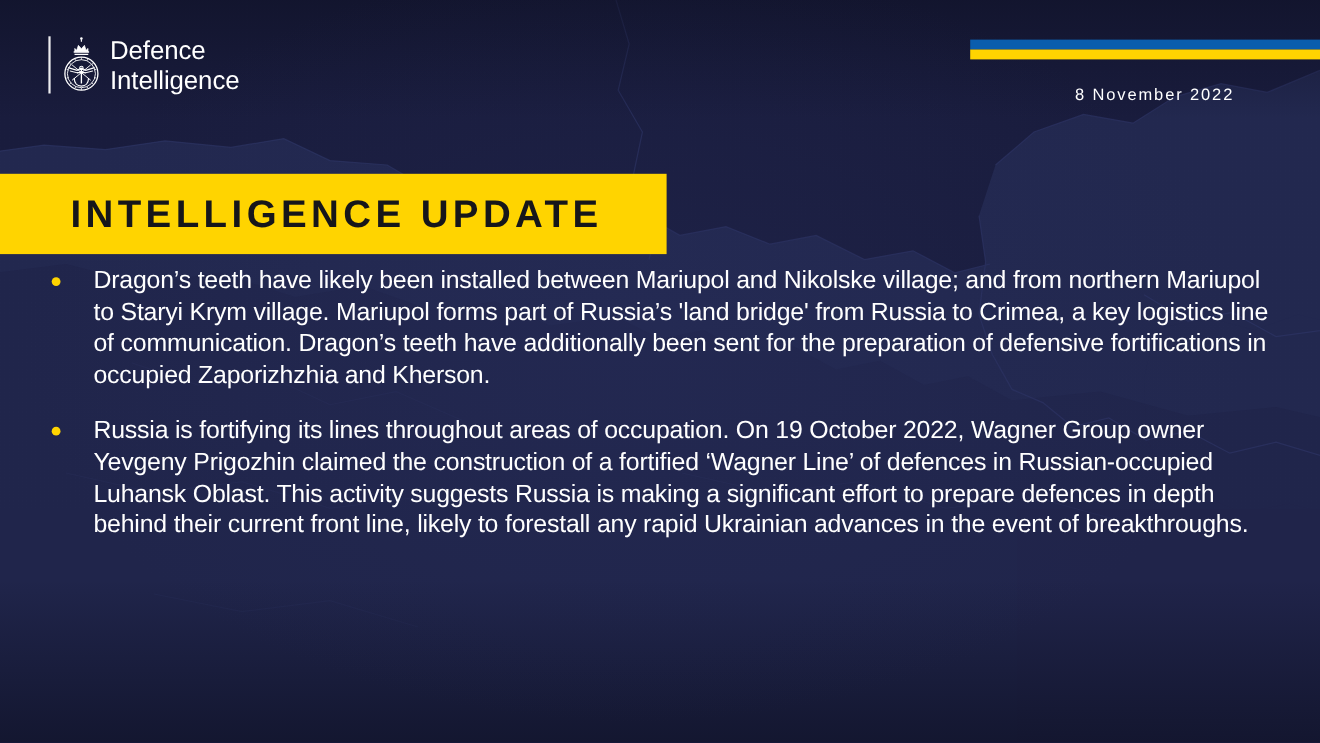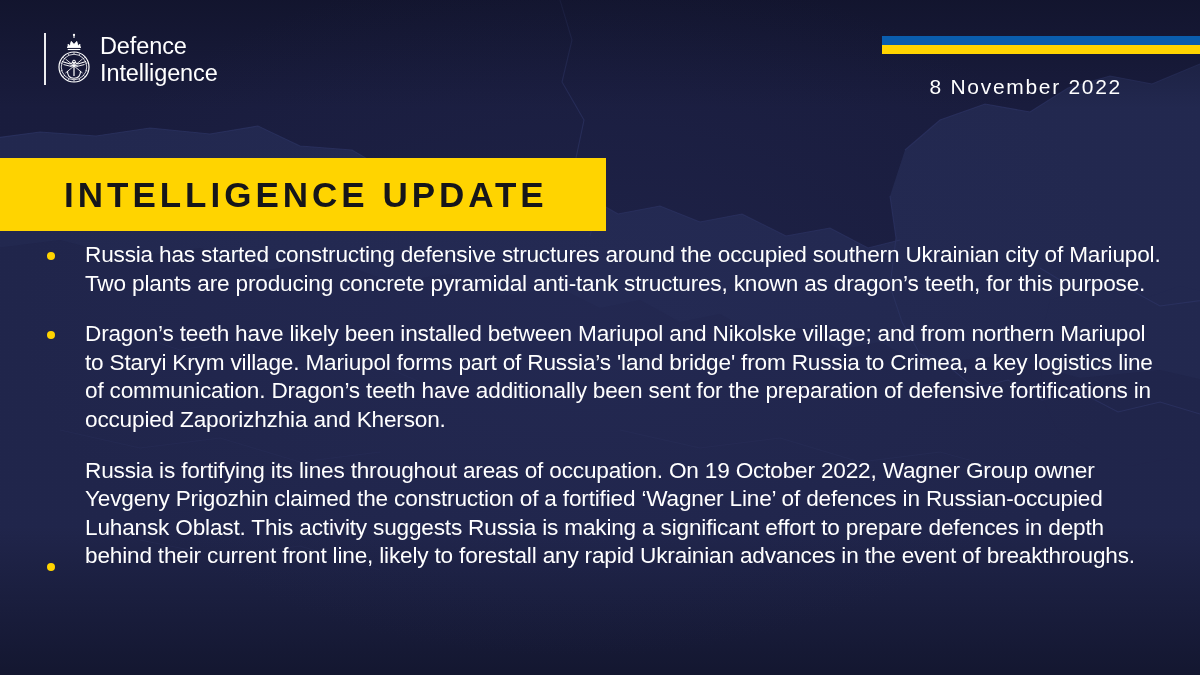--- a/index.html
+++ b/index.html
@@ -93,21 +93,21 @@
     color: #ffffff;
   }
   .update-line1 {
     font-size: 20.5px;
     letter-spacing: 2.9px;
     line-height: 28px;
     font-weight: 400;
     white-space: nowrap;
   }
   .update-line2 {
-    font-size: 21px;
+    font-size: 15px;
     letter-spacing: 1.7px;
     line-height: 30px;
     font-weight: 400;
     white-space: nowrap;
   }
 
   
   .title-banner {
     position: absolute;
     left: 0;
@@ -132,21 +132,21 @@
     position: absolute;
     left: 40px;
     top: 241px;
     width: 1128px;
   }
   .bullet-row {
     display: flex;
     align-items: flex-start;
     margin-bottom: 22px;
   }
-  .bullet-row:last-child { margin-bottom: 0; align-items: flex-end; }
+  .bullet-row:last-child { margin-bottom: 0; }
   .bullet-dot {
     flex: none;
     width: 8px;
     height: 8px;
     border-radius: 50%;
     background: #ffd400;
     margin-top: 11px;
     margin-left: 7px;
     margin-right: 30px;
   }
@@ -262,24 +262,20 @@
     <div class="update-line2">8 November 2022</div>
   </div>
 
   <div class="title-banner">
     <div class="title-text">INTELLIGENCE UPDATE</div>
   </div>
 
   <div class="bullets">
     <div class="bullet-row">
       <div class="bullet-dot"></div>
-      <div class="bullet-text">Russia has started constructing defensive structures around the occupied southern Ukrainian city of Mariupol. Two plants are producing concrete pyramidal anti-tank structures, known as dragon’s teeth, for this purpose.</div>
-    </div>
-    <div class="bullet-row">
-      <div class="bullet-dot"></div>
       <div class="bullet-text">Dragon’s teeth have likely been installed between Mariupol and Nikolske village; and from northern Mariupol to Staryi Krym village. Mariupol forms part of Russia’s 'land bridge' from Russia to Crimea, a key logistics line of communication. Dragon’s teeth have additionally been sent for the preparation of defensive fortifications in occupied Zaporizhzhia and Kherson.</div>
     </div>
     <div class="bullet-row">
       <div class="bullet-dot"></div>
       <div class="bullet-text">Russia is fortifying its lines throughout areas of occupation. On 19 October 2022, Wagner Group owner Yevgeny Prigozhin claimed the construction of a fortified ‘Wagner Line’ of defences in Russian-occupied Luhansk Oblast. This activity suggests Russia is making a significant effort to prepare defences in depth behind their current front line, likely to forestall any rapid Ukrainian advances in the event of breakthroughs.</div>
     </div>
   </div>
 
 </div>
 

